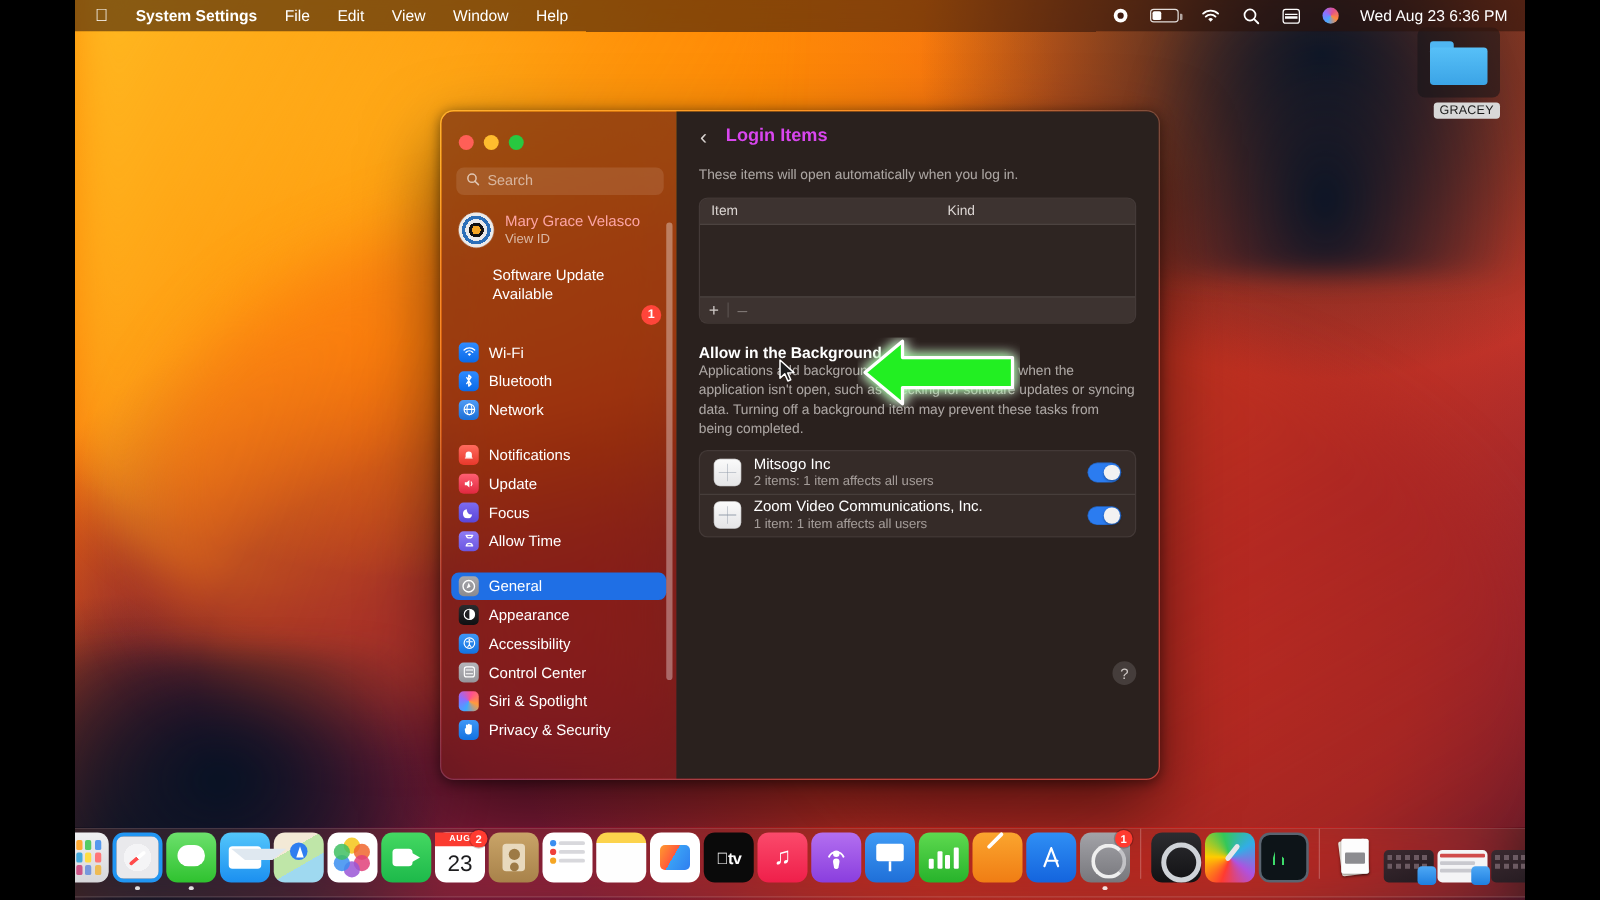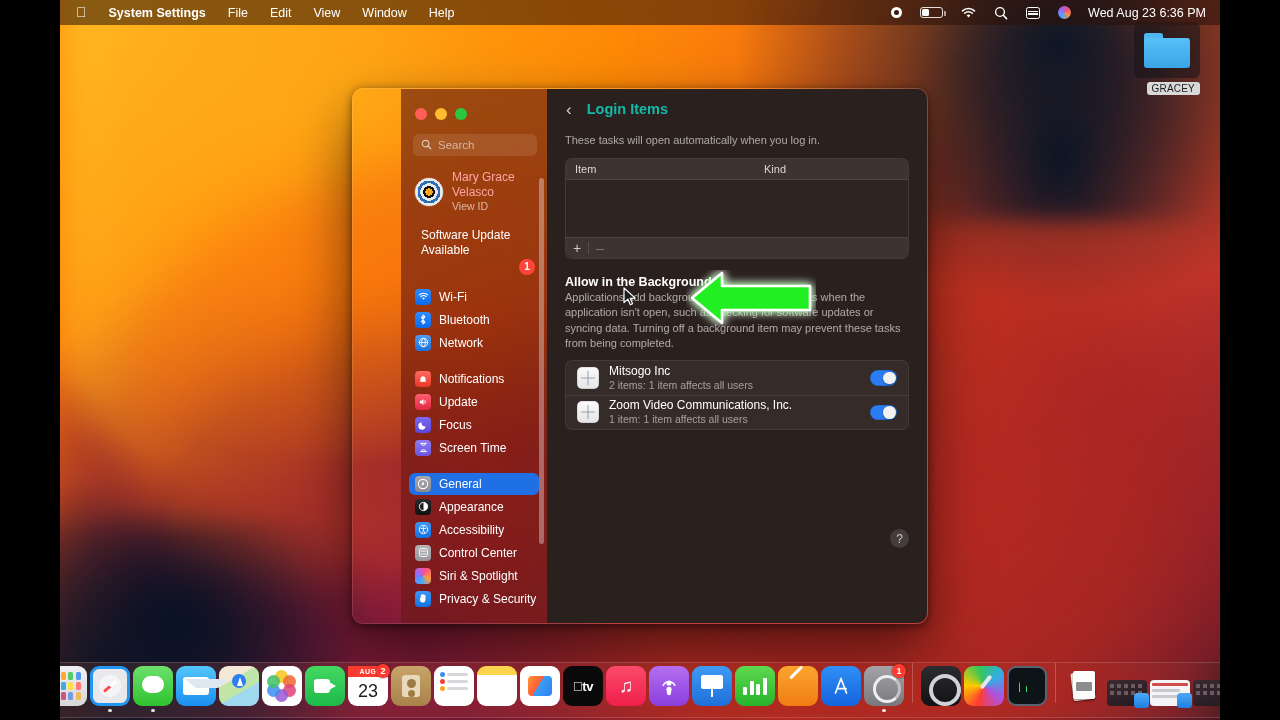--- a/index.html
+++ b/index.html
@@ -110,26 +110,25 @@
   
   #settings-window {
     position:absolute; left:352px; top:88px; width:576px; height:536px;
     border-radius:11px; overflow:hidden; z-index:25;
     box-shadow:0 26px 60px rgba(0,0,0,0.55), 0 2px 10px rgba(0,0,0,0.5);
     display:flex;
     border:0.5px solid rgba(255,255,255,0.12);
   }
   
   .sidebar {
-    width:146px; height:100%; position:relative;
+    width:188px; height:100%; position:relative;
     background:rgba(96,26,22,0.62);
     backdrop-filter:blur(34px) saturate(130%);
     padding-top:10px;
     overflow:hidden;
-    margin-left:48px;
   }
   .traffic { display:flex; gap:8px; padding:9px 0 0 14px; }
   .tl { width:12px; height:12px; border-radius:50%; }
   .tl.red{background:#ff5f57;} .tl.yellow{background:#febc2e;} .tl.green{background:#28c840;}
 
   .search-wrap { padding:14px 10px 0 12px; }
   .search-box {
     height:22px; border-radius:6px;
     background:rgba(255,255,255,0.10);
     display:flex; align-items:center; gap:6px; padding:0 8px;
@@ -189,21 +188,21 @@
   .ic-priv{background:linear-gradient(180deg,#3f97f6,#1272e0);}
   .ic-dock{background:linear-gradient(180deg,#2b2b2e,#101012);}
 
   
   .detail {
     flex:1; height:100%; background:#2a211e;
     position:relative; overflow:hidden;
   }
   .detail-head { height:40px; display:flex; align-items:center; padding:0 16px; gap:12px; }
   .back-chev { color:#d9d4d1; font-size:17px; line-height:1; padding:2px 3px; font-weight:300; }
-  .detail-title { font-size:14.5px; font-weight:bold; color:#14b8a6; }
+  .detail-title { font-size:14.5px; font-weight:bold; color:#d946ef; }
 
   .sect { padding:4px 18px 0 18px; }
   .sect-title { font-size:12.5px; font-weight:bold; color:#fff; margin-bottom:1px; }
   .sect-desc { font-size:11px; color:rgba(235,230,227,0.68); line-height:1.38; }
 
   .table-card {
     margin:10px 18px 0 18px;
     background:#362c29; border-radius:7px; overflow:hidden;
     border:0.5px solid rgba(255,255,255,0.07);
   }
@@ -514,21 +513,21 @@
                 </svg>
             </span>
             <span class="sb-label">Focus</span>
           </div>
           <div class="sb-item">
             <span class="sb-ic ic-screentime">
               <svg width="9" height="11" viewBox="0 0 10 12">
                   <path d="M2 1.4 h6 M2 10.6 h6 M2.4 1.4 c0 3 5.2 3 5.2 0 M2.4 10.6 c0-3 5.2-3 5.2 0" stroke="#fff" stroke-width="1.1" fill="none" stroke-linecap="round"></path>
                 </svg>
             </span>
-            <span class="sb-label">Screen Time</span>
+            <span class="sb-label">Allow Time</span>
           </div>
         </div>
 
         <div class="sb-gap"></div>
 
         <div class="sb-group">
           <div class="sb-item selected">
             <span class="sb-ic ic-general">
               <svg width="12" height="12" viewBox="0 0 12 12">
                   <circle cx="6" cy="6" r="4.6" stroke="#fff" stroke-width="1.1" fill="none"></circle>
@@ -597,21 +596,21 @@
       </div>
     </div>
 
     <div class="detail">
       <div class="detail-head">
         <span class="back-chev">‹</span>
         <span class="detail-title">Login Items</span>
       </div>
 
       <div class="sect">
-        <div class="sect-desc">These tasks will open automatically when you log in.</div>
+        <div class="sect-desc">These items will open automatically when you log in.</div>
       </div>
 
       <div class="table-card">
         <div class="table-head">
           <span class="th-item">Item</span>
           <span class="th-kind">Kind</span>
         </div>
         <div class="table-body"></div>
         <div class="table-foot">
           <span class="tf-btn">+</span>

